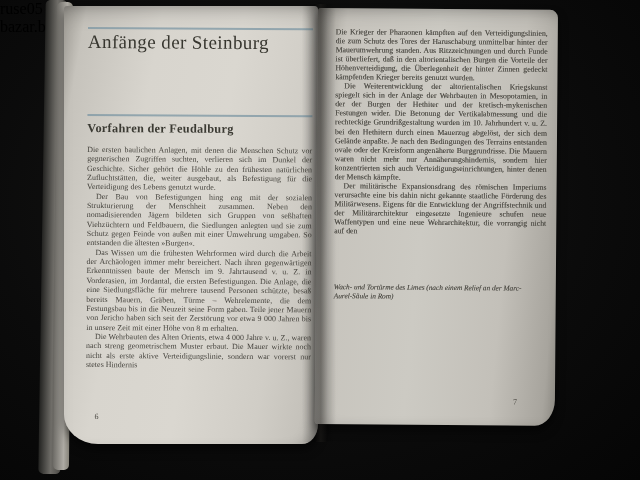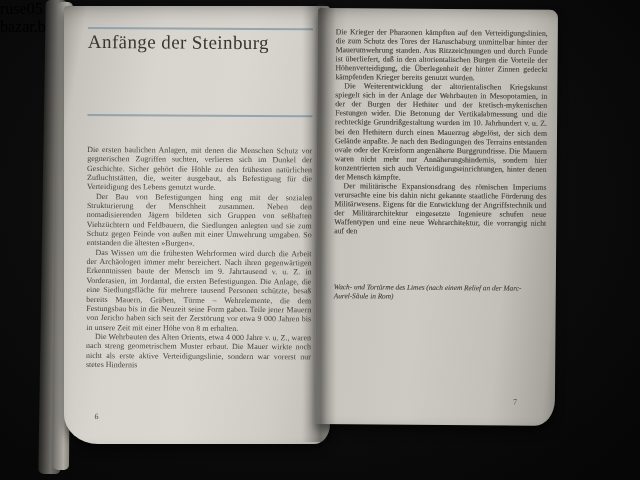--- a/index.html
+++ b/index.html
@@ -21,21 +21,20 @@
 
   
   .page{position:absolute;}
   .left-page{
     left:64px;top:6px;width:254px;height:438px;
     background:linear-gradient(100deg,#9e9b94 0%,#c6c3bc 7%,#d8d5ce 30%,#dad7d0 55%,#d0cdc6 80%,#bfbcb5 100%);
     border-radius:3px 4px 16px 34px / 3px 4px 20px 30px;
     box-shadow:inset 0 16px 22px -16px rgba(0,0,0,.38),
                inset -12px 0 14px -8px rgba(0,0,0,.28),
                0 6px 10px rgba(0,0,0,.5);
-    padding-left:12px;
   }
   .right-page{
     left:318px;top:8px;width:240px;height:416px;
     background:linear-gradient(95deg,#a3a099 0%,#c7c4bd 11%,#cccac3 45%,#c3c0b9 76%,#a7a49d 95%,#8e8b84 100%);
     border-radius:3px 8px 20px 3px / 3px 8px 26px 3px;
     box-shadow:inset 14px 0 16px -8px rgba(0,0,0,.33),
                inset 0 14px 20px -14px rgba(0,0,0,.30),
                0 6px 10px rgba(0,0,0,.5);
     transform:rotate(.45deg);transform-origin:top left;
   }
@@ -139,20 +138,21 @@
 <div class="scene">
 
   <div class="stack stack-1"></div>
   <div class="stack stack-2"></div>
 
   <div class="page left-page">
     <div class="lp-content">
       <div class="rule rule-top"></div>
       <h1 class="chapter-title">Anfänge der Steinburg</h1>
       <div class="rule rule-mid"></div>
+      <h2 class="section-heading">Vorfahren der Feudalburg</h2>
       <div class="body-text lp-body">
         <p class="noindent">Die ersten baulichen Anlagen, mit denen die Menschen Schutz vor gegnerischen Zugriffen suchten, verlieren sich im Dunkel der Geschichte. Sicher gehört die Höhle zu den frühesten natürlichen Zufluchtstätten, die, weiter ausgebaut, als Befestigung für die Verteidigung des Lebens genutzt wurde.</p>
         <p>Der Bau von Befestigungen hing eng mit der sozialen Strukturierung der Menschheit zusammen. Neben den nomadisierenden Jägern bildeten sich Gruppen von seßhaften Viehzüchtern und Feldbauern, die Siedlungen anlegten und sie zum Schutz gegen Feinde von außen mit einer Umwehrung umgaben. So entstanden die ältesten »Burgen«.</p>
         <p>Das Wissen um die frühesten Wehrformen wird durch die Arbeit der Archäologen immer mehr bereichert. Nach ihren gegenwärtigen Erkenntnissen baute der Mensch im 9. Jahrtausend v. u. Z. in Vorderasien, im Jordantal, die ersten Befestigungen. Die Anlage, die eine Siedlungsfläche für mehrere tausend Personen schützte, besaß bereits Mauern, Gräben, Türme – Wehrelemente, die dem Festungsbau bis in die Neuzeit seine Form gaben. Teile jener Mauern von Jericho haben sich seit der Zerstörung vor etwa 9 000 Jahren bis in unsere Zeit mit einer Höhe von 8 m erhalten.</p>
         <p>Die Wehrbauten des Alten Orients, etwa 4 000 Jahre v. u. Z., waren nach streng geometrischem Muster erbaut. Die Mauer wirkte noch nicht als erste aktive Verteidigungslinie, sondern war vorerst nur stetes Hindernis</p>
       </div>
       <div class="page-number pn-left">6</div>
     </div>
   </div>
 

